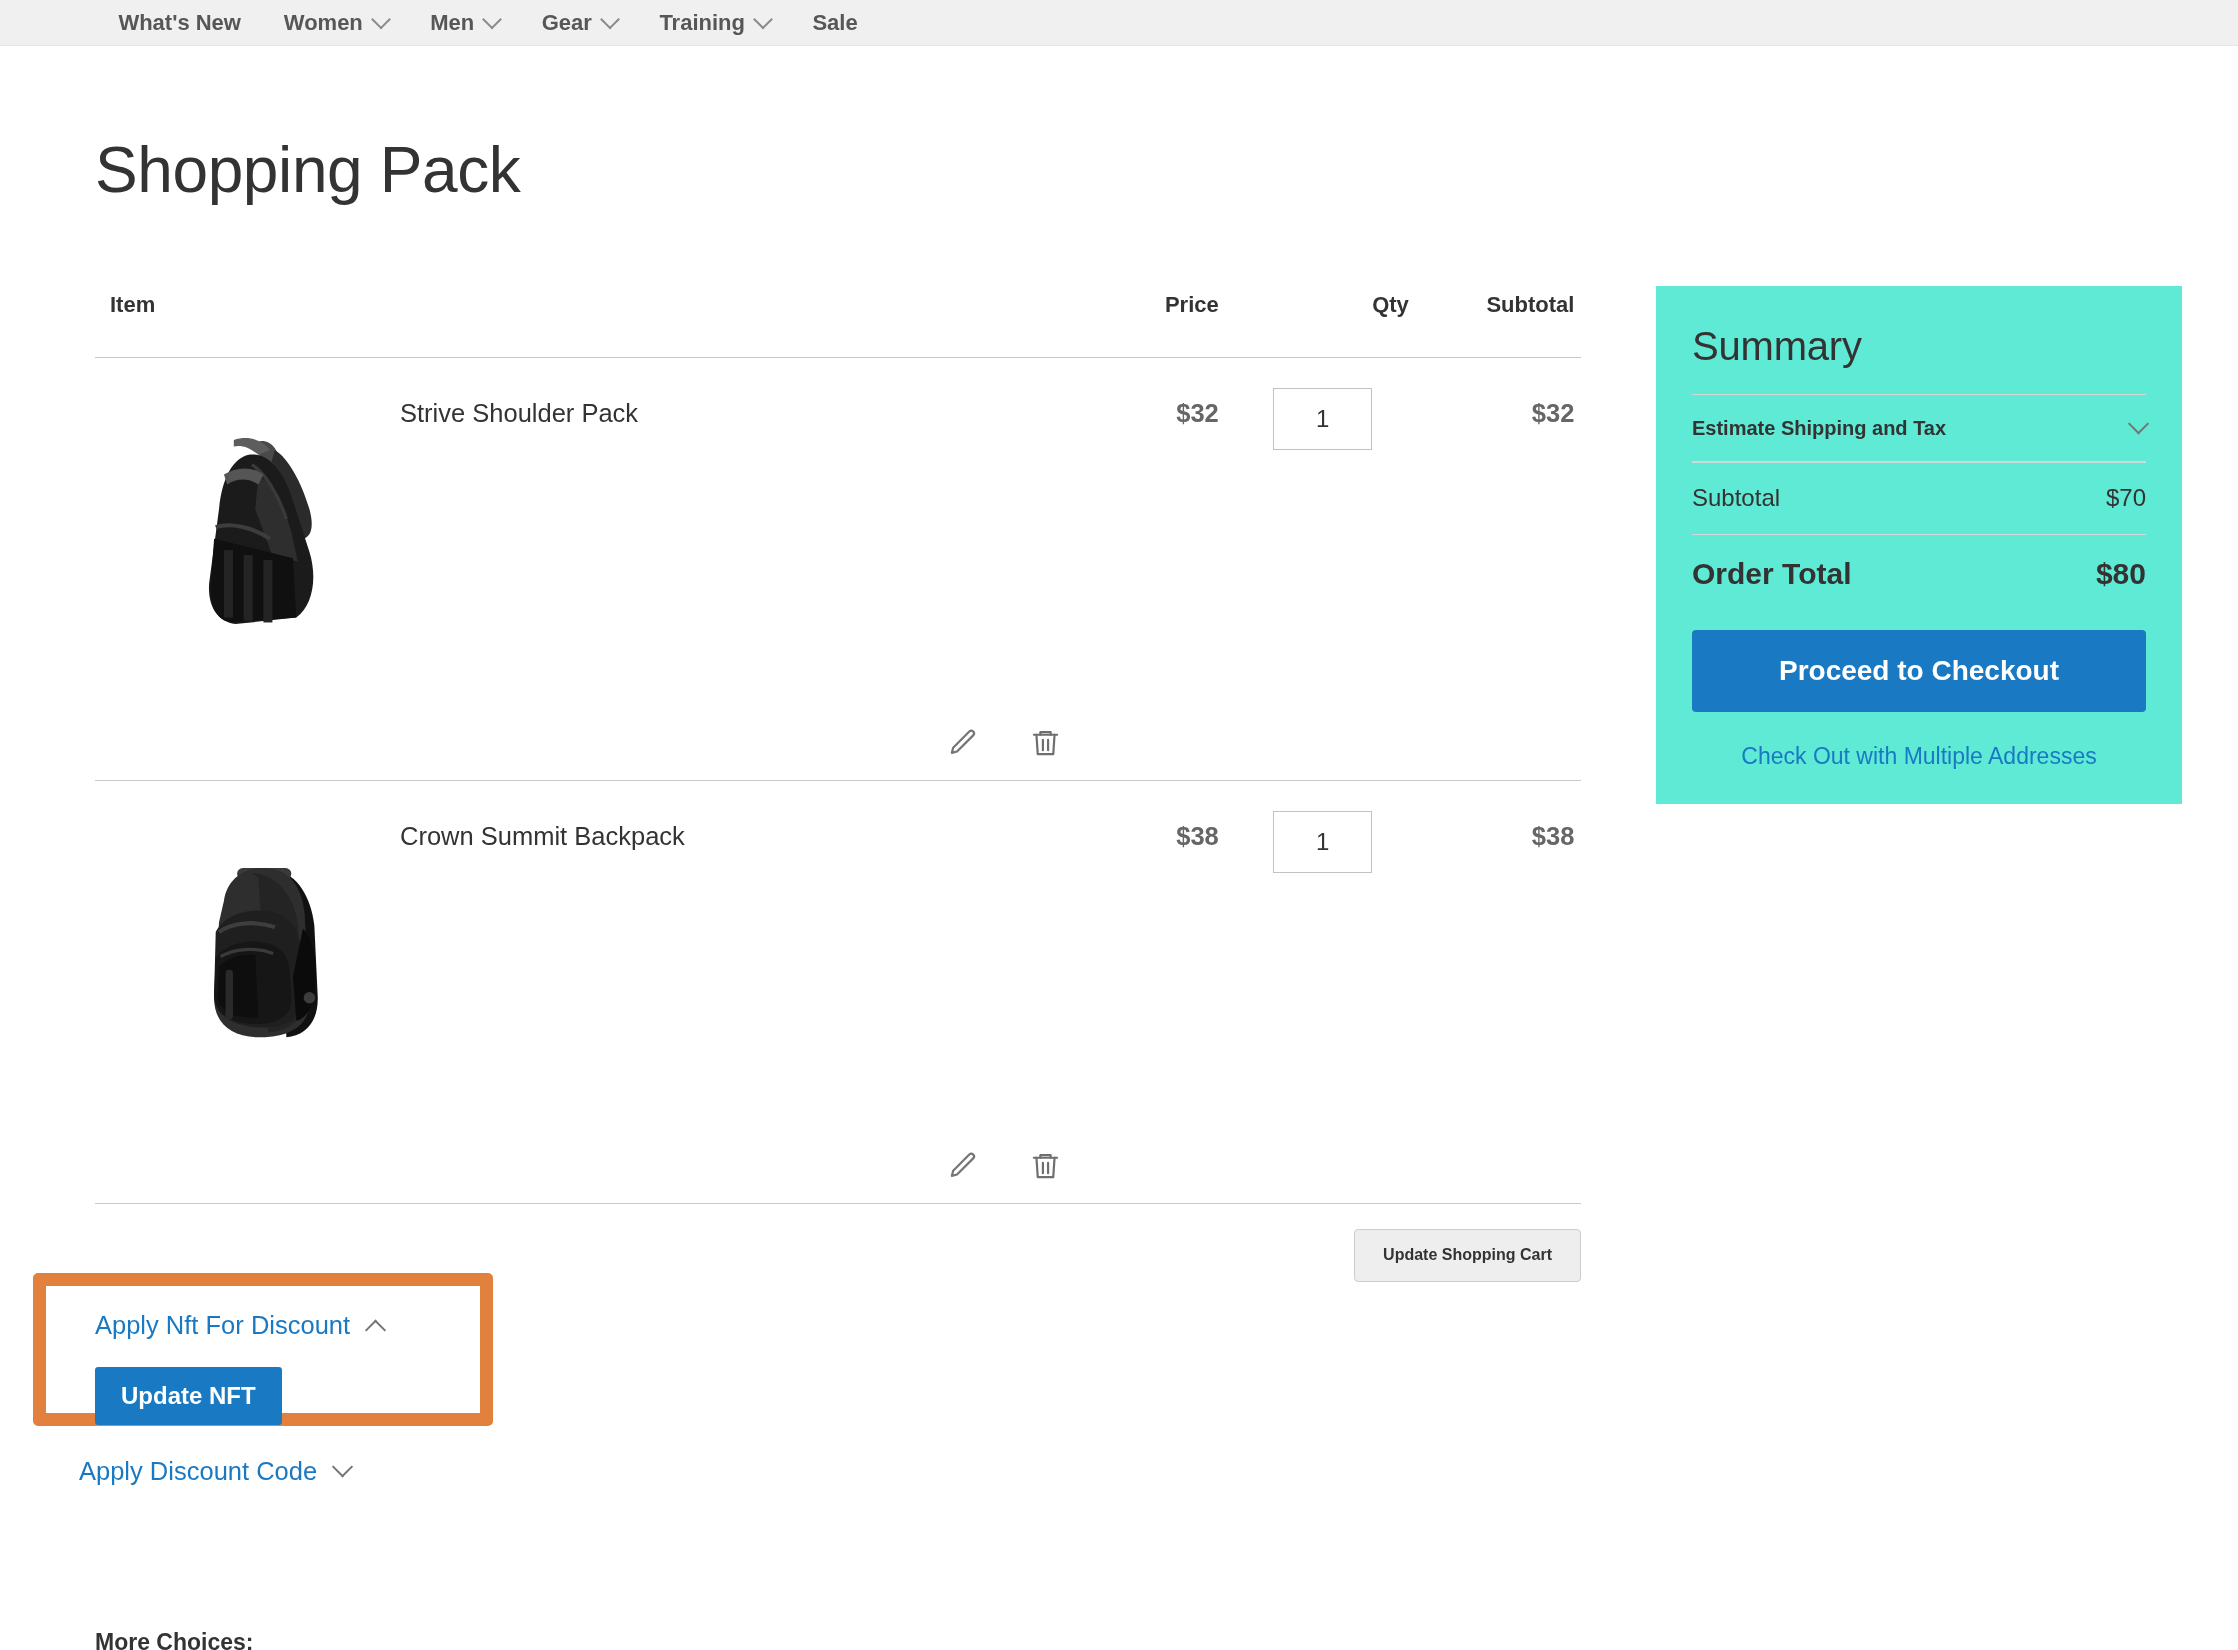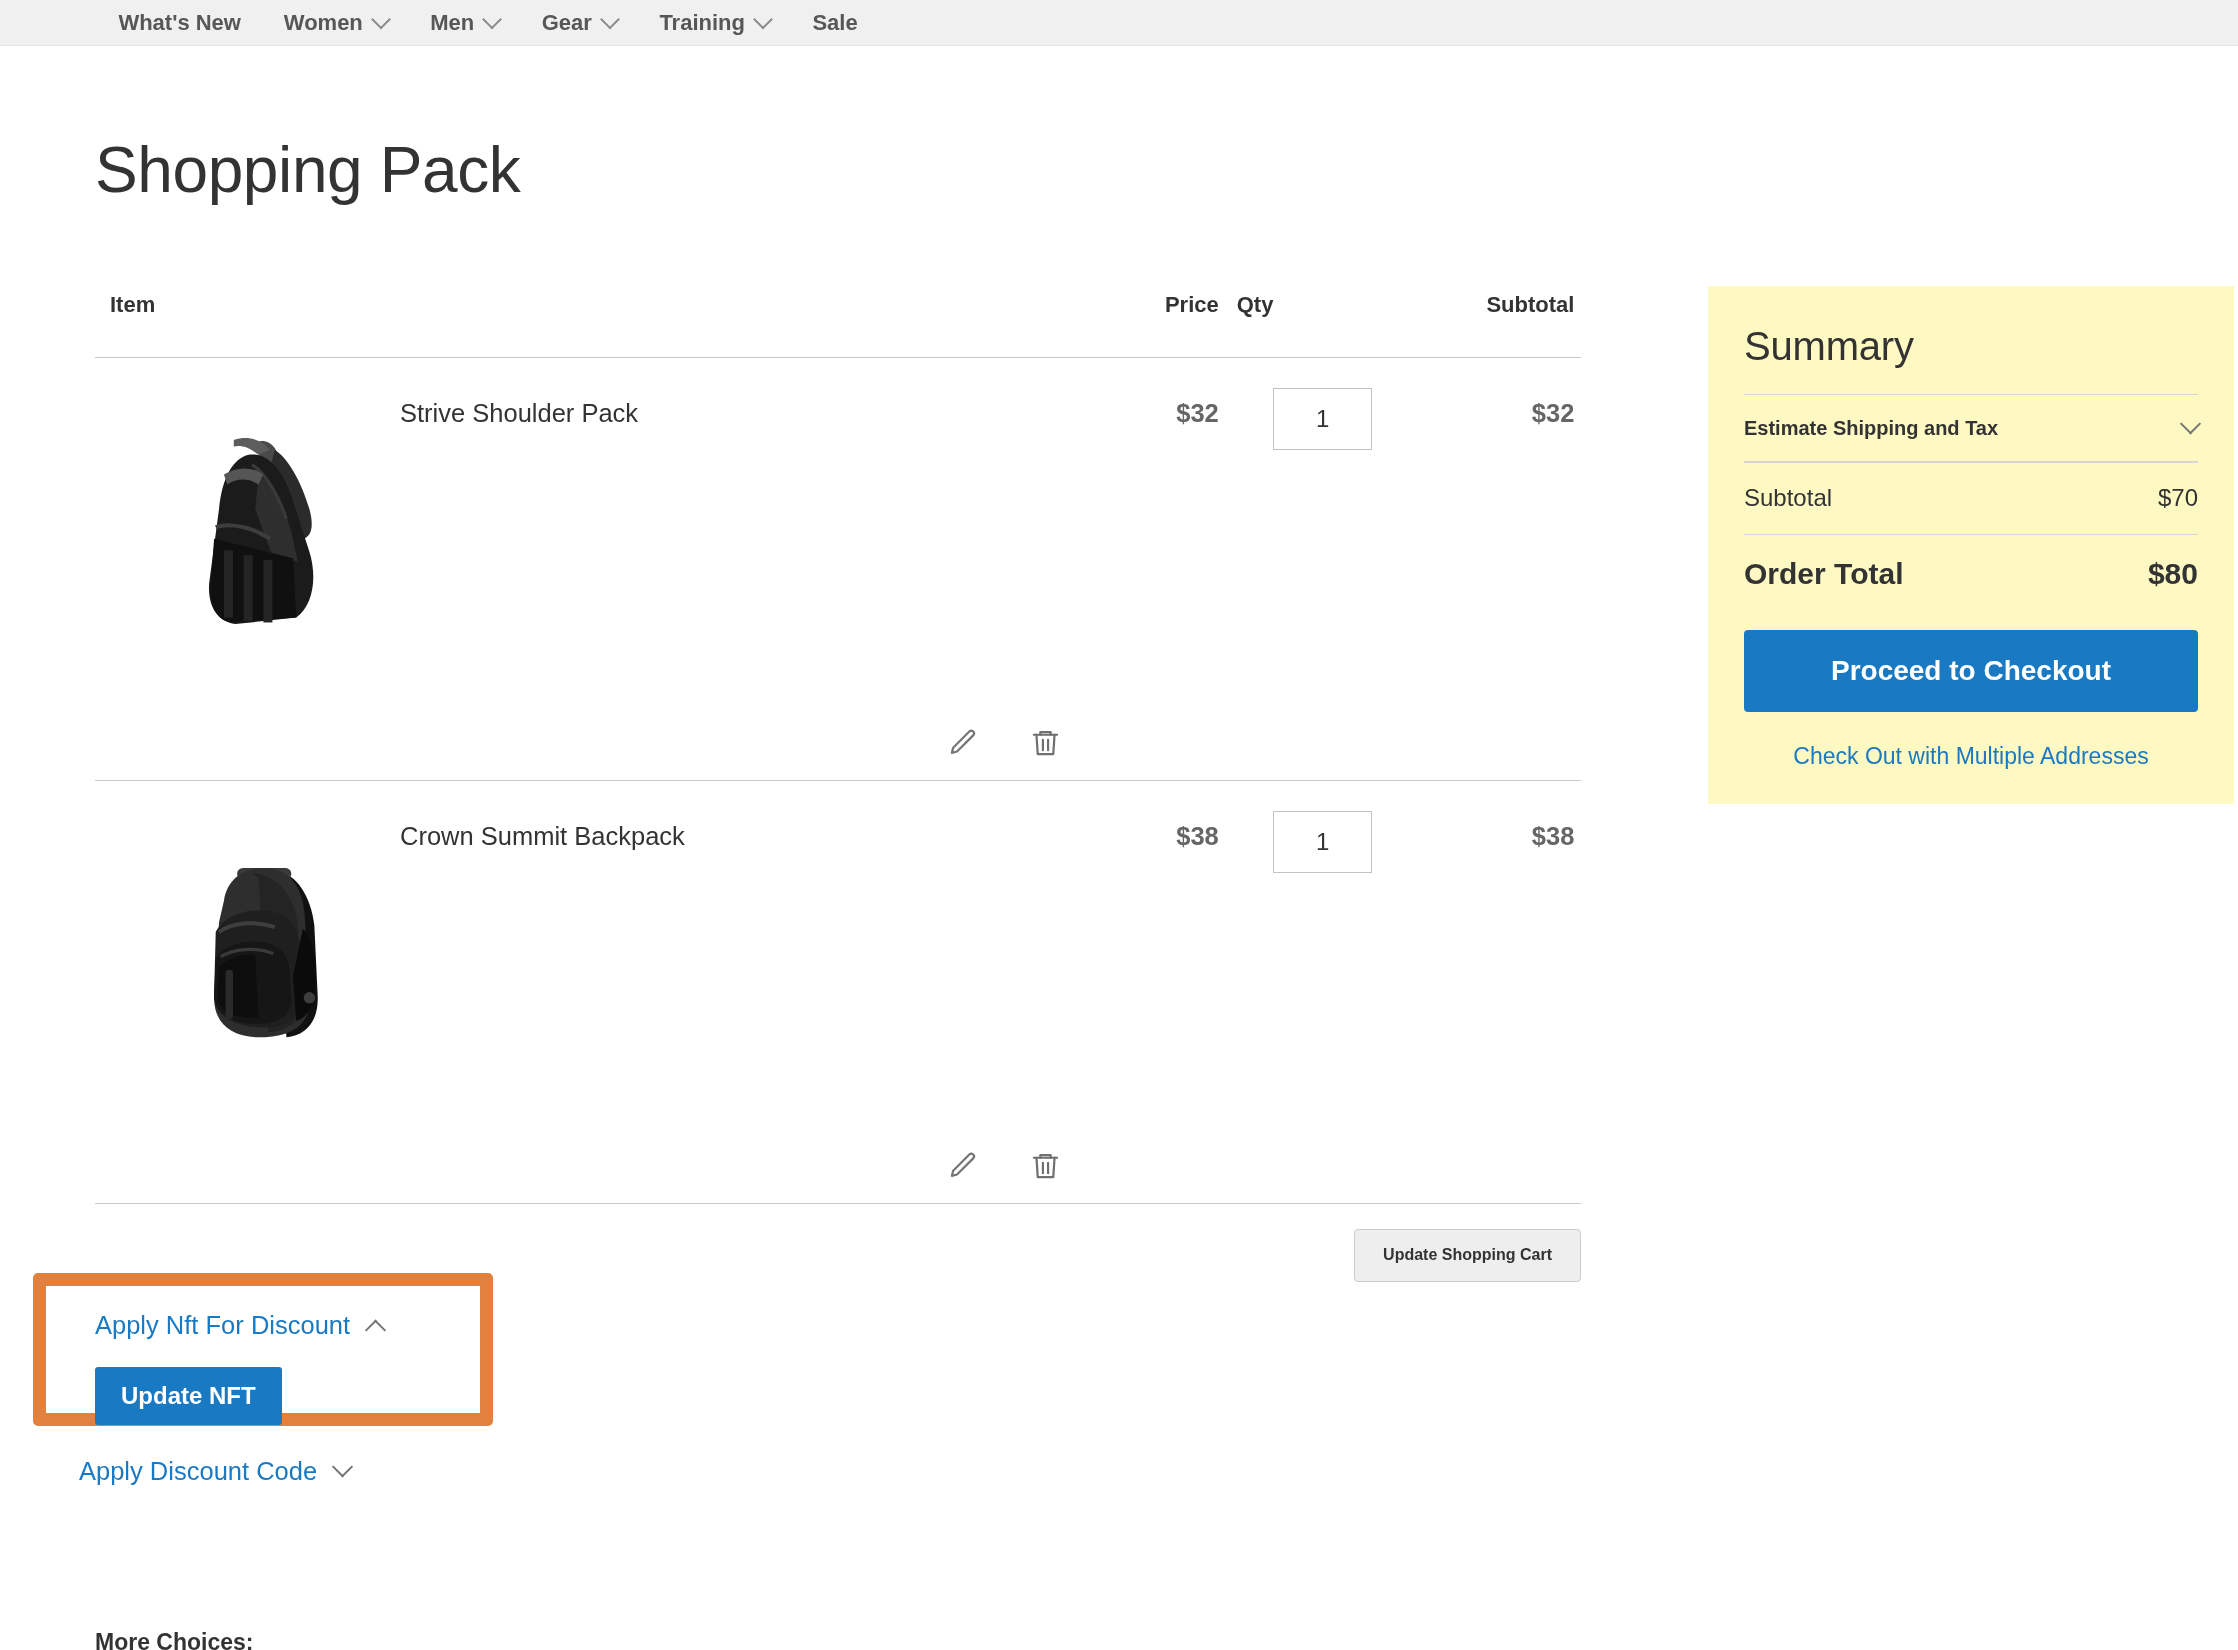--- a/index.html
+++ b/index.html
@@ -66,21 +66,21 @@
   table.cart thead th {
     font-size: 22px;
     font-weight: 700;
     color: #333333;
     padding-bottom: 39px;
     text-align: right;
     vertical-align: bottom;
   }
   table.cart thead th.col-item { text-align: left; width: 969px; padding-left: 15px;}
   table.cart thead th.col-price { width: 172px; padding-right: 18px;}
-  table.cart thead th.col-qty   { width: 172px; text-align: left;}
+  table.cart thead th.col-qty   { width: 172px; text-align: right;}
   table.cart thead th.col-sub   { width: 172px; padding-right: 6.6px;}
 
   .hrule { border: 0; border-top: 1.6px solid #c8c8c8; margin: 0; }
 
   .row-cell { vertical-align: top; padding-top: 36px; }
   .row-block { position: relative; min-height: 386px; }
 
   .prod-name {
     font-size: 25.5px;
     color: #333333;
@@ -202,24 +202,24 @@
     left: 95px;
     top: 1583px;
     font-size: 23px;
     font-weight: 700;
     color: #333333;
   }
 
   
   .summary {
     position: absolute;
-    left: 1708px;
+    left: 1656px;
     top: 240px;
     width: 526px;
-    background: #fef9c3;
+    background: #5eead4;
     padding: 38px 36px 34px 36px;
   }
   .summary h2 {
     font-size: 40px;
     font-weight: 300;
     color: #333333;
     letter-spacing: -0.2px;
     margin-bottom: 25px;
   }
   .sum-div { height: 1.6px; background: #d6d6d6; width: 100%; }

